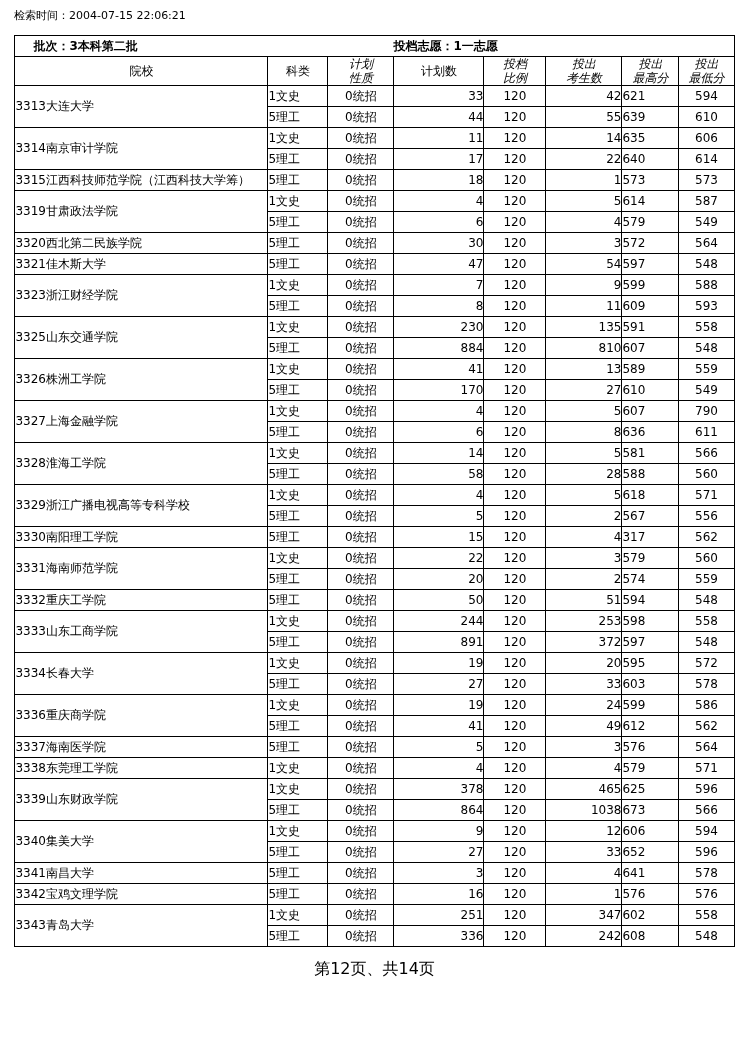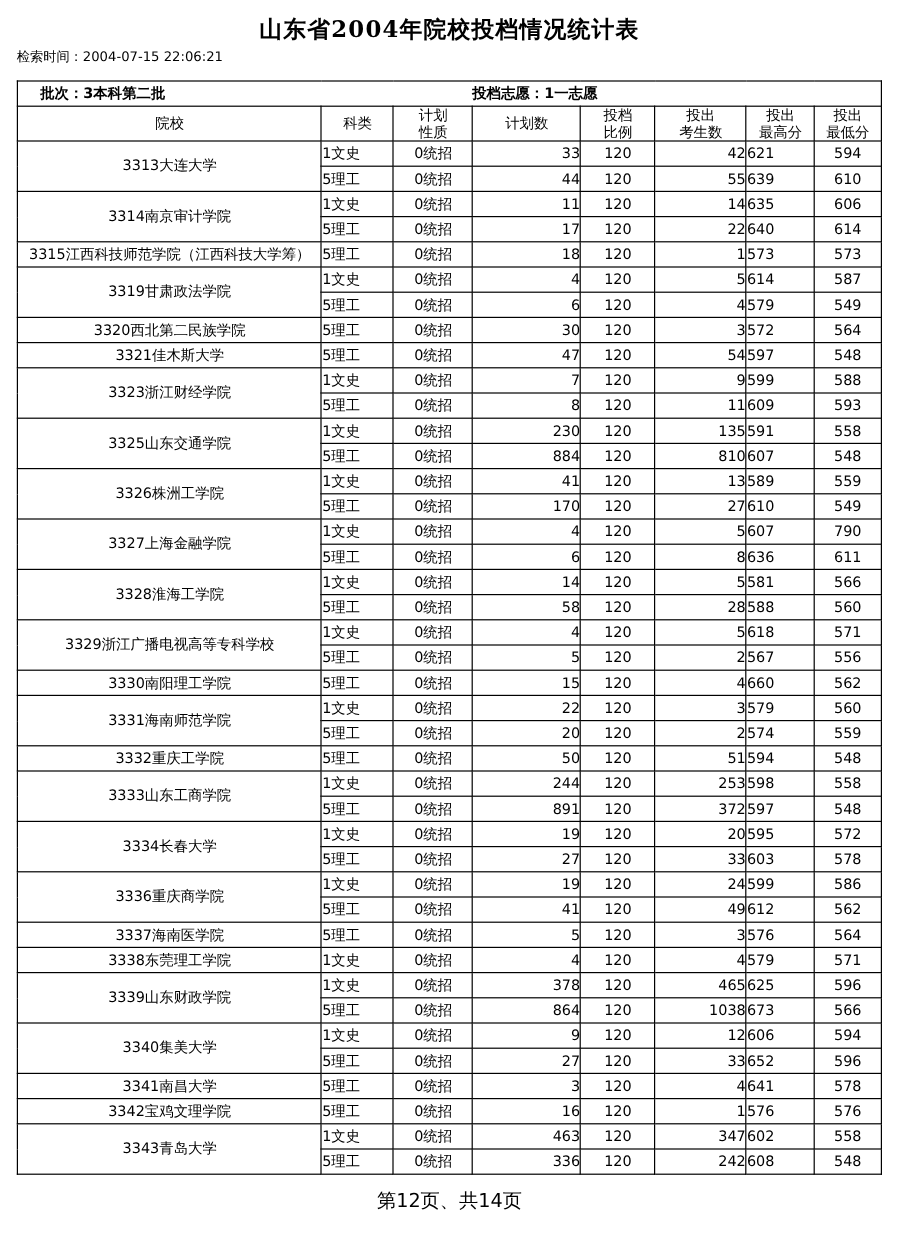--- a/index.html
+++ b/index.html
@@ -73,39 +73,39 @@
   }
   .c-kelei  { width: 60px;  text-align: left; }
   .c-jhxz   { width: 66px;  text-align: center; }
   .c-jhs    { width: 90px;  text-align: right; padding-right: 8px; }
   .c-tdbl   { width: 62px;  text-align: center; }
   .c-tcks   { width: 76px;  text-align: right; }
   .c-tczg   { width: 57px;  text-align: left; }
   .c-tczd   { width: 55px;  text-align: center; }
   .hdr-2line {
     line-height: 14px;
+    font-style: italic;
   }
   .school-cell {
     font-size: 13px;
-    text-align: center;
+    text-align: left;
     padding-left: 6px;
     line-height: 15px;
   }
   .footer {
     text-align: center;
     font-size: 16px;
     margin-top: 4px;
   }
 </style>
 </head>
 <body>
 
 <div class="page">
 
-  <div class="doc-title">山东省2004年院校投档情况统计表</div>
   <div class="query-time">检索时间：2004-07-15 22:06:21</div>
 
   <table class="main">
     <colgroup>
       <col style="width:253px">
       <col style="width:60px">
       <col style="width:66px">
       <col style="width:90px">
       <col style="width:62px">
       <col style="width:76px">
@@ -348,21 +348,21 @@
           <td class="c-tczg">567</td>
           <td class="c-tczd">556</td>
         </tr>
         <tr>
           <td class="school-cell" rowspan="1">3330南阳理工学院</td>
           <td class="c-kelei">5理工</td>
           <td class="c-jhxz">0统招</td>
           <td class="c-jhs">15</td>
           <td class="c-tdbl">120</td>
           <td class="c-tcks">4</td>
-          <td class="c-tczg">660</td>
+          <td class="c-tczg">317</td>
           <td class="c-tczd">562</td>
         </tr>
         <tr>
           <td class="school-cell" rowspan="2">3331海南师范学院</td>
           <td class="c-kelei">1文史</td>
           <td class="c-jhxz">0统招</td>
           <td class="c-jhs">22</td>
           <td class="c-tdbl">120</td>
           <td class="c-tcks">3</td>
           <td class="c-tczg">579</td>
@@ -519,21 +519,21 @@
           <td class="c-jhs">16</td>
           <td class="c-tdbl">120</td>
           <td class="c-tcks">1</td>
           <td class="c-tczg">576</td>
           <td class="c-tczd">576</td>
         </tr>
         <tr>
           <td class="school-cell" rowspan="2">3343青岛大学</td>
           <td class="c-kelei">1文史</td>
           <td class="c-jhxz">0统招</td>
-          <td class="c-jhs">463</td>
+          <td class="c-jhs">251</td>
           <td class="c-tdbl">120</td>
           <td class="c-tcks">347</td>
           <td class="c-tczg">602</td>
           <td class="c-tczd">558</td>
         </tr>
         <tr>
           <td class="c-kelei">5理工</td>
           <td class="c-jhxz">0统招</td>
           <td class="c-jhs">336</td>
           <td class="c-tdbl">120</td>

